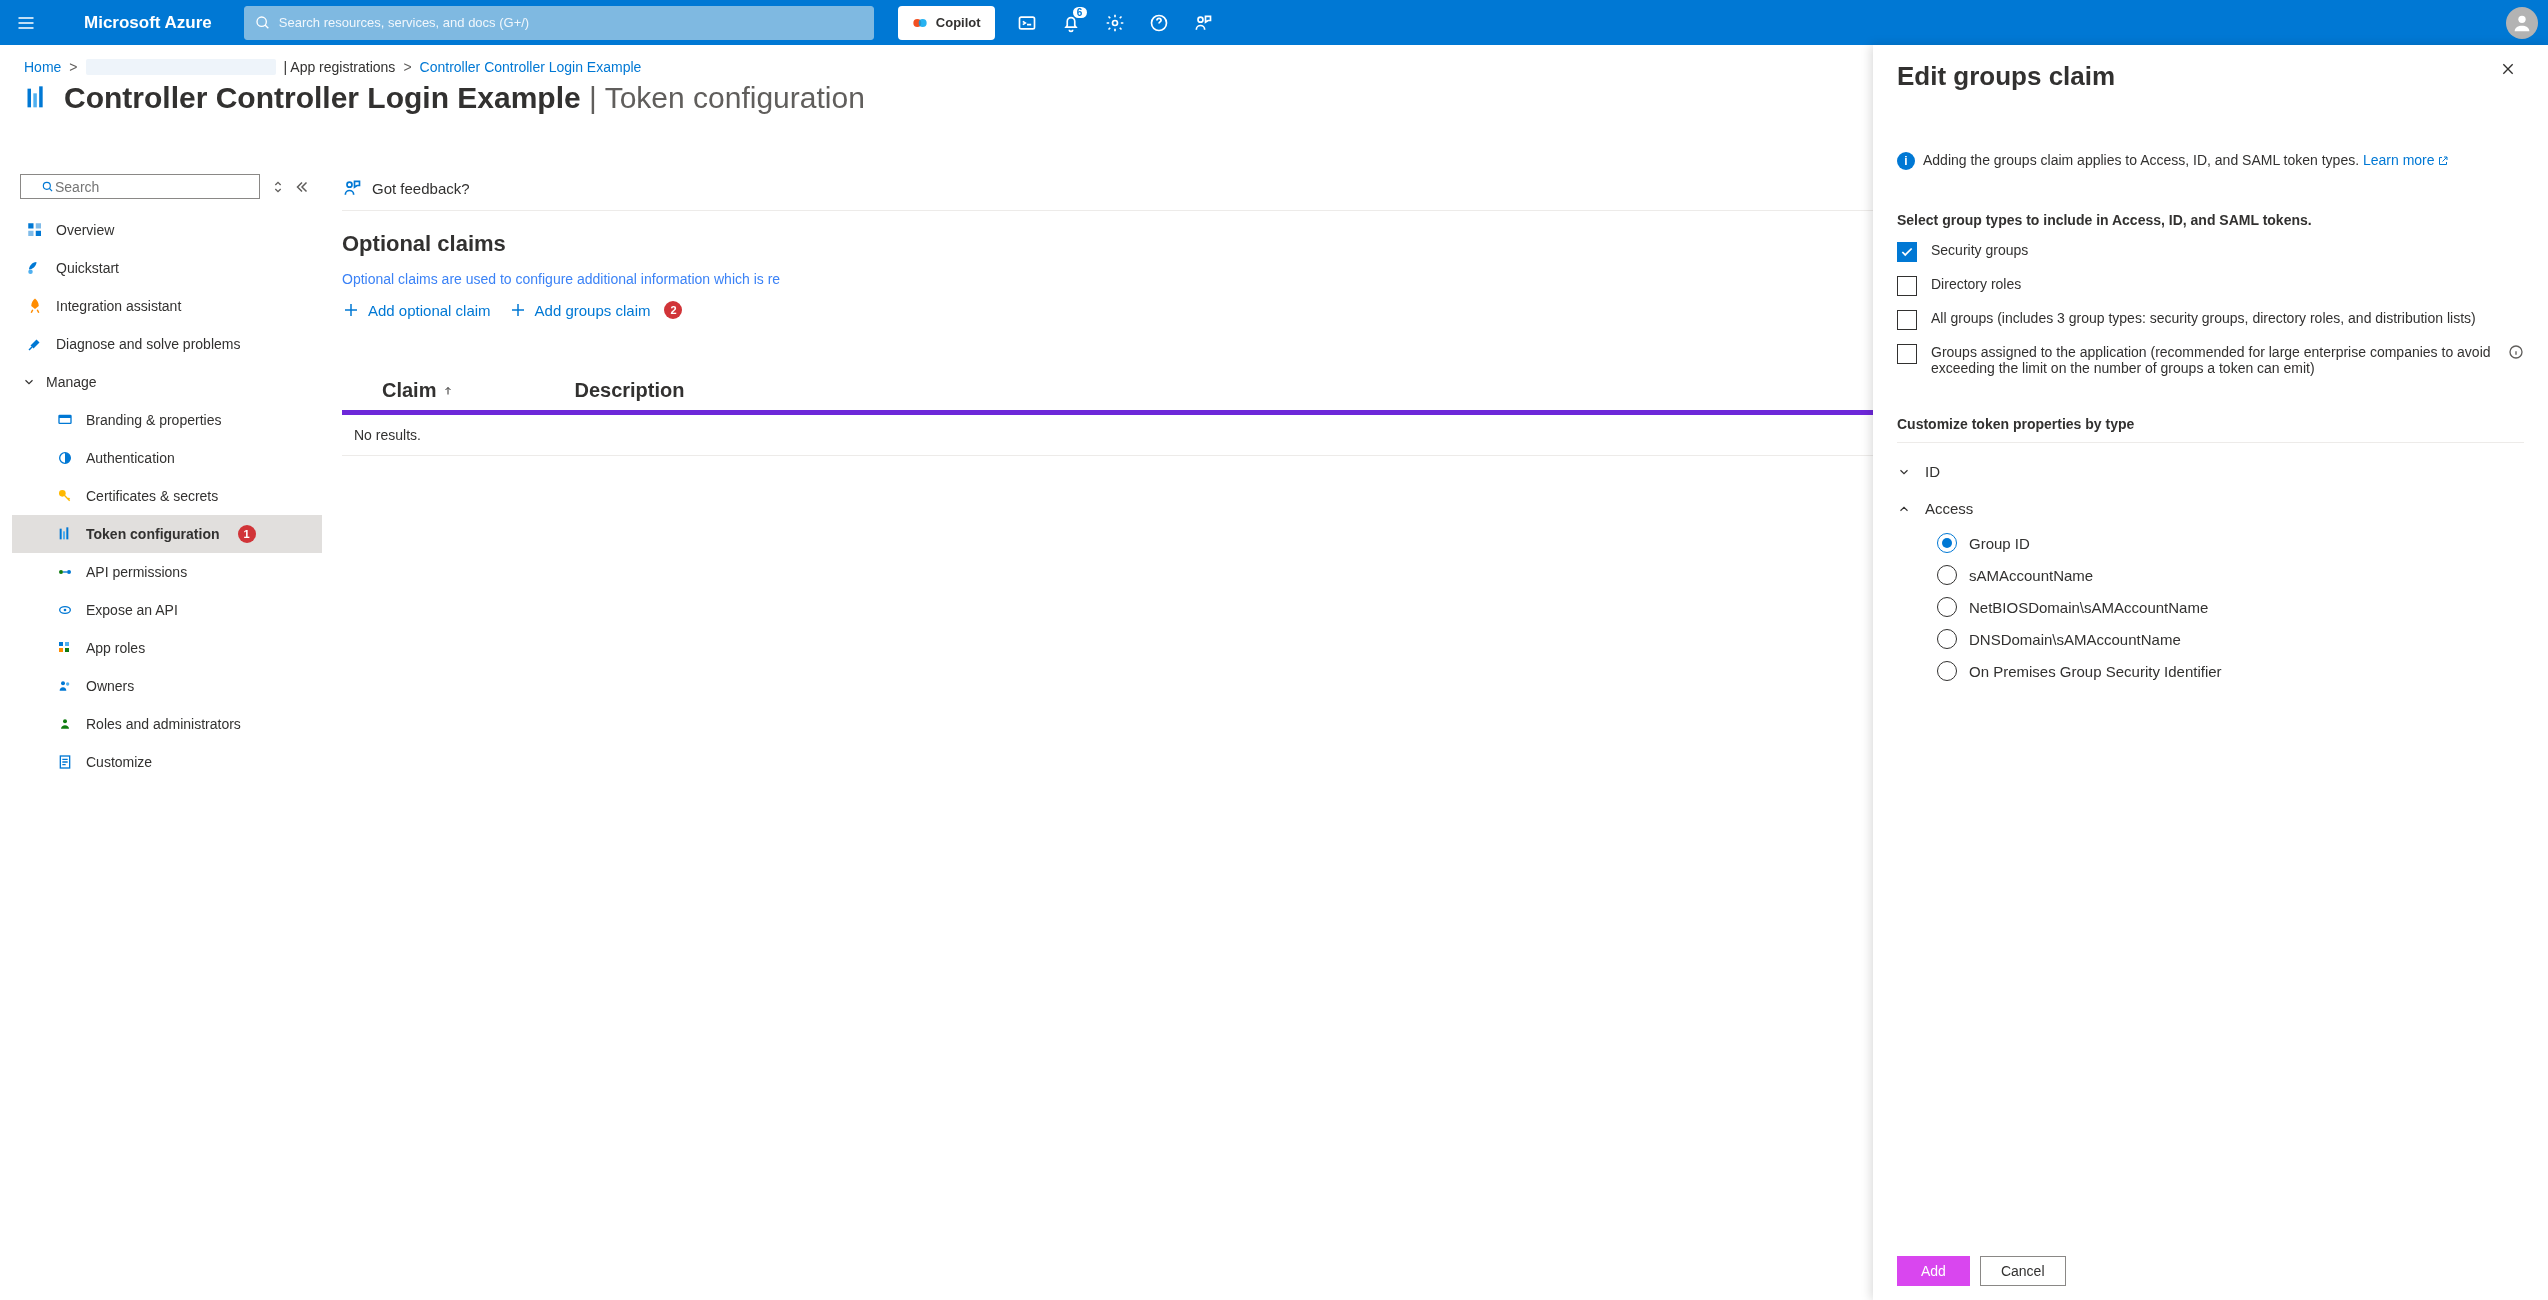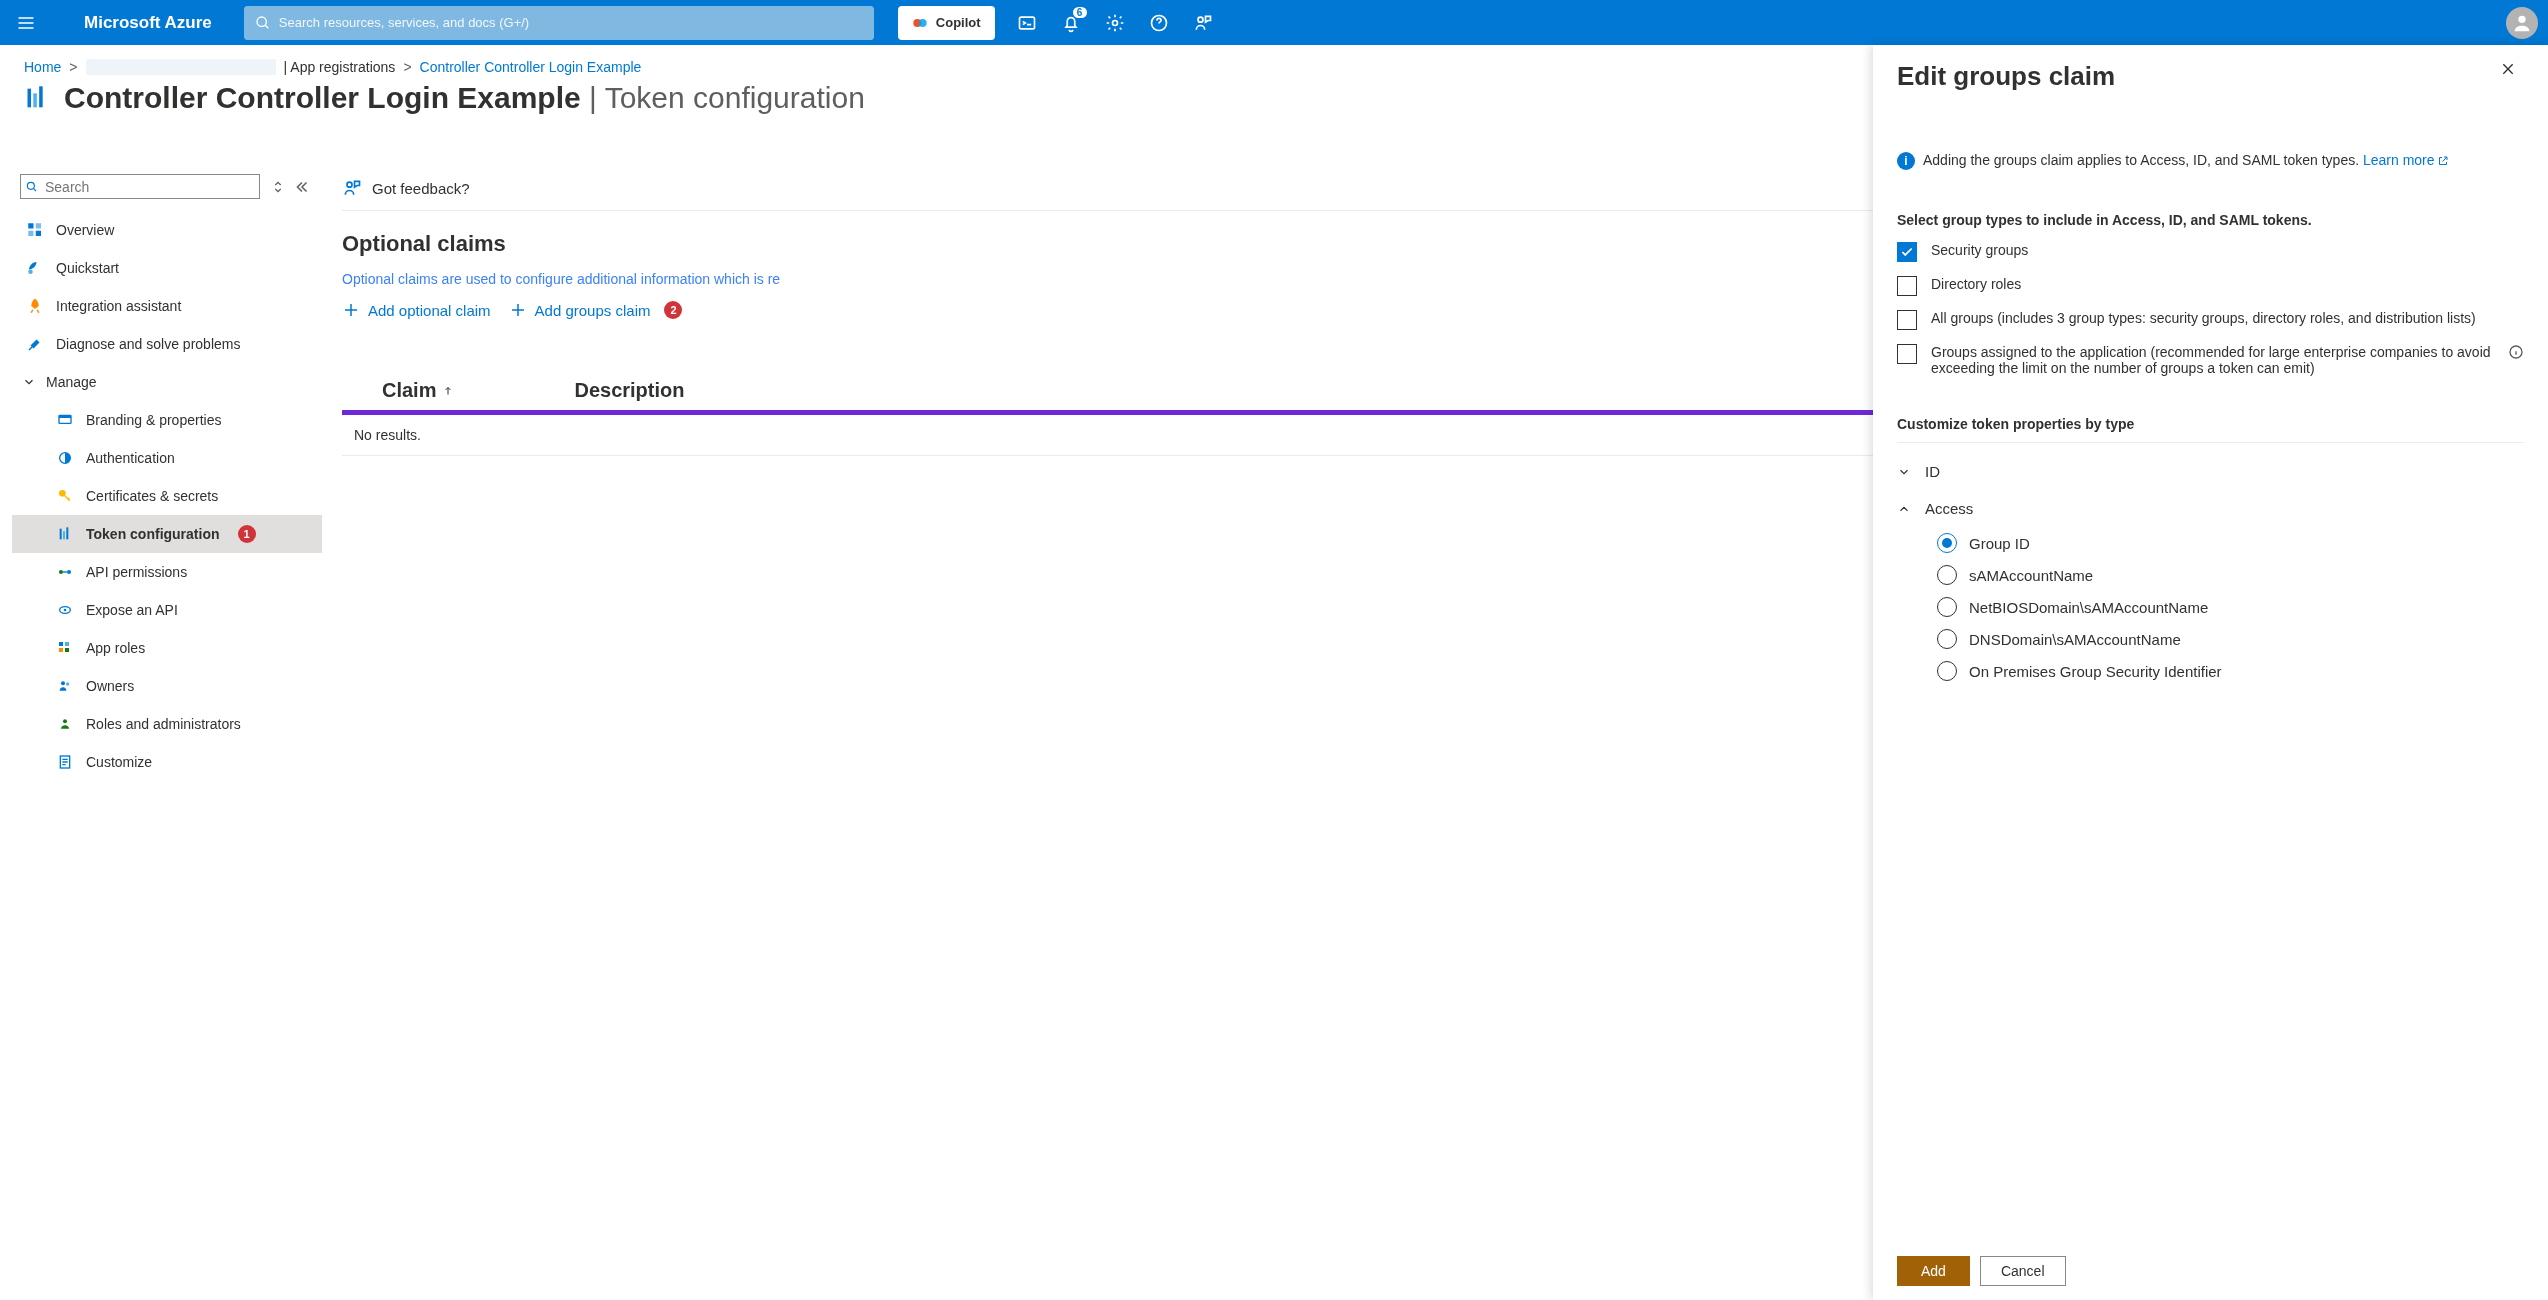--- a/index.html
+++ b/index.html
@@ -30,21 +30,21 @@
   .bc-sep { color:#605e5c; }
   .page-title-row { padding: 4px 24px 18px 24px; display:flex; align-items:center; gap:12px; }
   .page-title-icon { width:28px; height:28px; }
   .page-title { font-size:30px; font-weight:600; color:#323130; }
   .page-subtitle { font-size:30px; font-weight:400; color:#605e5c; }
 
   
   .main { position:absolute; top:125px; left:0; right:0; bottom:0; display:flex; }
   .sidebar { width:322px; border-right:none; display:flex; flex-direction:column; padding-left:12px; }
   .side-search-row { display:flex; align-items:center; gap:10px; padding: 4px 8px 12px 8px; }
-  .side-search { flex:1; height:25px; border:1px solid #8a8886; display:flex; align-items:center; gap:6px; padding:0 4px; }
+  .side-search { flex:1; height:25px; border:1px solid #8a8886; display:flex; align-items:center; gap:0; padding:0 20px; }
   .side-search svg { width:14px; height:14px; stroke:#0078d4; fill:none; }
   .side-search input { flex:1; border:none; outline:none; font-size:14px; }
   .side-sort { width:16px; height:16px; fill:#605e5c; }
   .side-collapse { width:18px; height:18px; stroke:#605e5c; fill:none; cursor:pointer; }
 
   .nav-item { height:38px; display:flex; align-items:center; gap:12px; padding-left:14px; cursor:pointer; font-size:14px; color:#323130; border-radius:0; }
   .nav-item.selected { background:#e1dfdd; font-weight:600; }
   .nav-item .nav-icon { width:18px; height:18px; display:flex; align-items:center; justify-content:center; }
   .nav-group-header { height:38px; display:flex; align-items:center; gap:10px; padding-left:10px; font-size:14px; color:#323130; cursor:pointer; }
   .nav-group-header svg { width:14px; height:14px; stroke:#323130; fill:none; }
@@ -90,21 +90,21 @@
   .accordion { margin-top:10px; }
   .acc-head { display:flex; align-items:center; gap:14px; padding:10px 0; font-size:15px; cursor:pointer; }
   .acc-head svg { width:14px; height:14px; stroke:#323130; fill:none; }
   .acc-body { padding-left:40px; }
   .radio-row { display:flex; align-items:center; gap:12px; padding:6px 0; font-size:15px; cursor:pointer; }
   .radio { width:20px; height:20px; border:1px solid #323130; border-radius:50%; display:flex; align-items:center; justify-content:center; flex-shrink:0; }
   .radio.sel { border-color:#0078d4; }
   .radio.sel::after { content:""; width:10px; height:10px; background:#0078d4; border-radius:50%; }
 
   .flyout-footer { margin-top:auto; padding: 14px 0 14px 0; display:flex; gap:10px; }
-  .btn-primary { background:#a16207; color:#fff; border:none; padding:6px 24px; font-size:14px; cursor:pointer; }
+  .btn-primary { background:#d946ef; color:#fff; border:none; padding:6px 24px; font-size:14px; cursor:pointer; }
   .btn-secondary { background:#fff; color:#323130; border:1px solid #8a8886; padding:6px 20px; font-size:14px; cursor:pointer; }
 
   
   .icn-blue { fill:#0078d4; }
   .icn-yellow { fill:#ffb900; }
   .icn-orange { fill:#ff8c00; }
   .icn-green { fill:#107c10; }
 </style>
 </head>
 <body>

